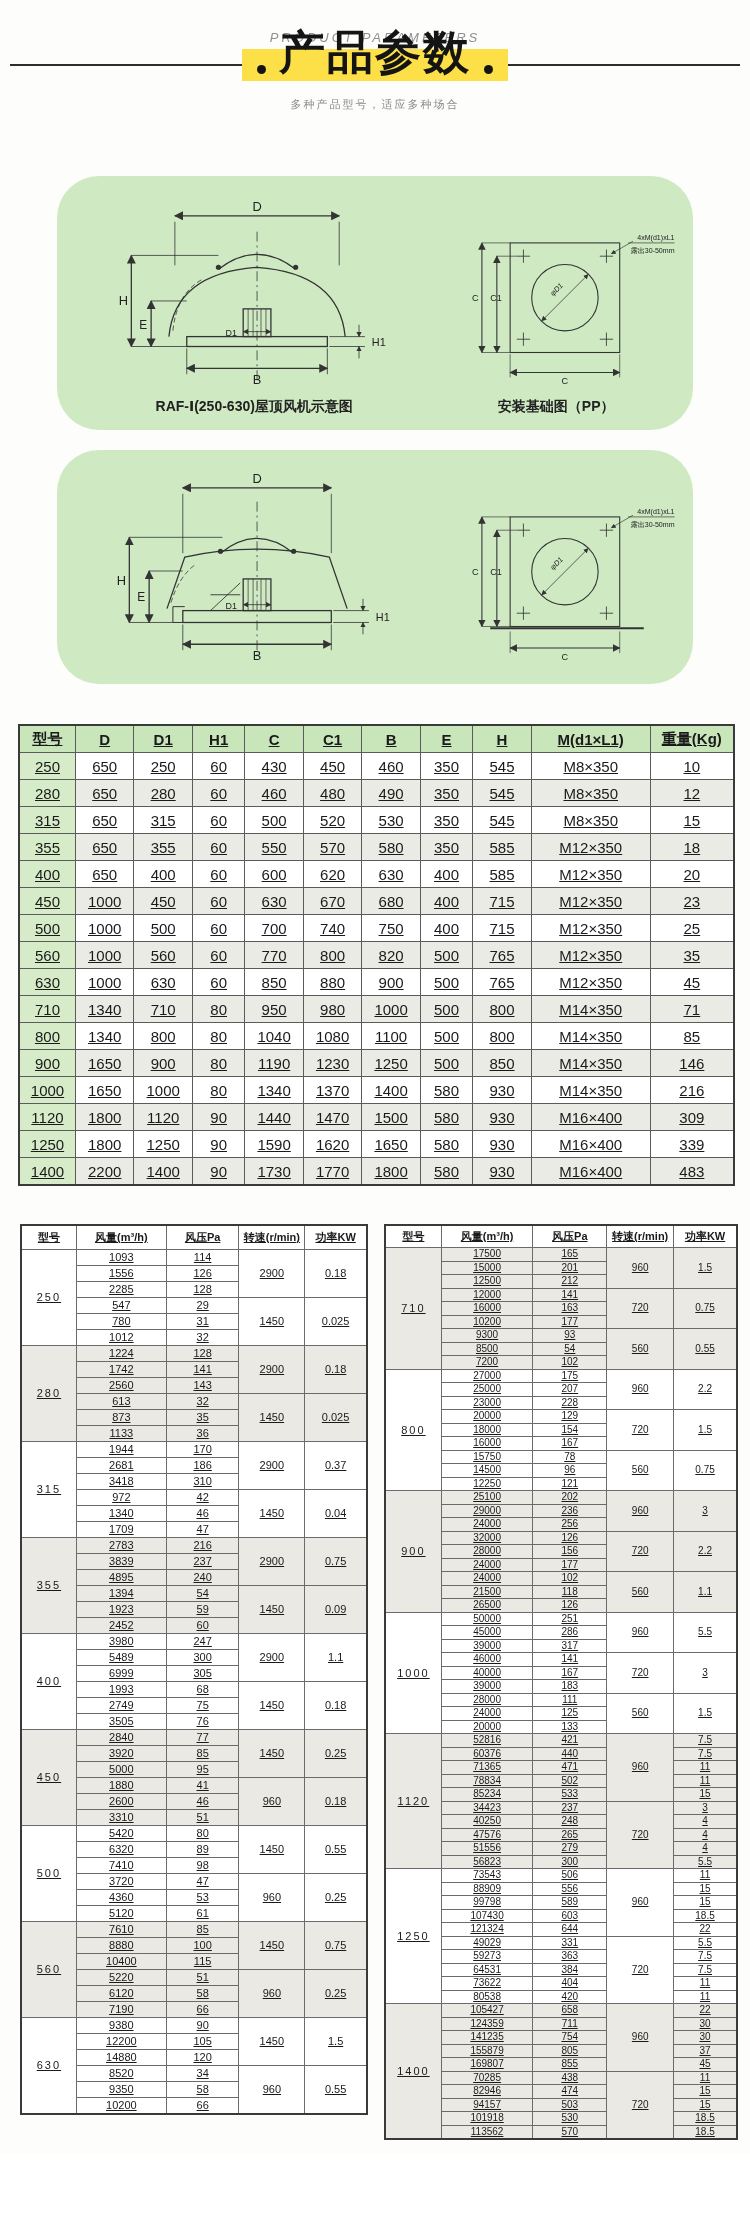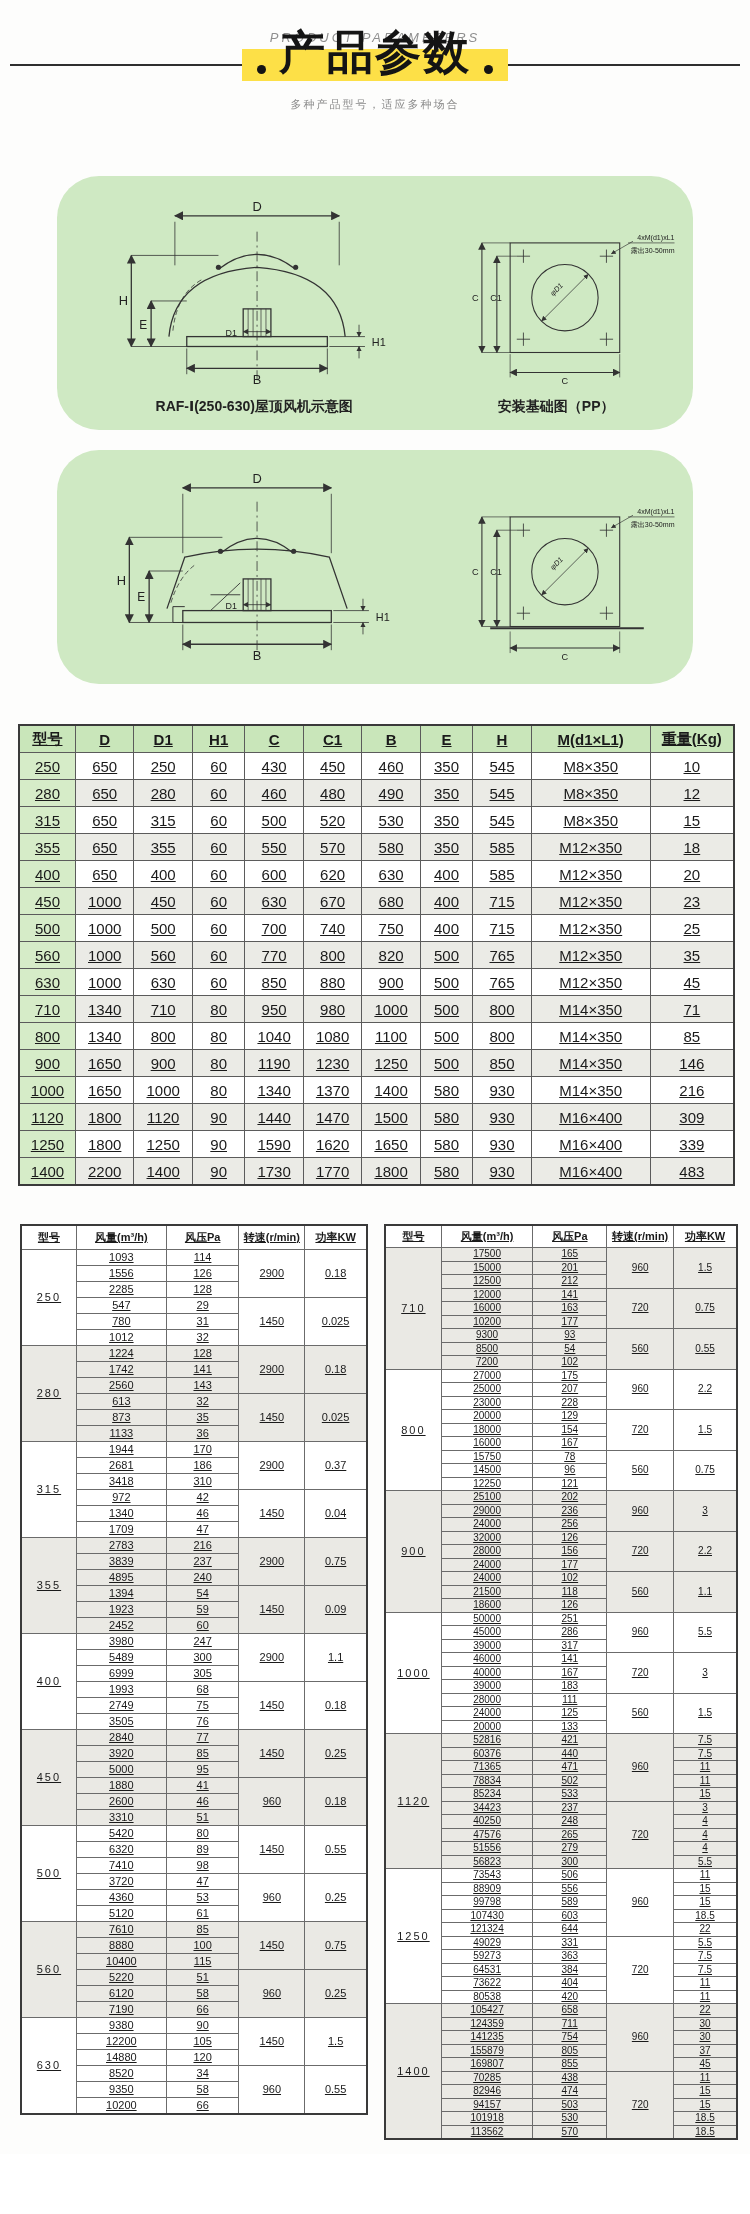--- a/index.html
+++ b/index.html
@@ -918,21 +918,21 @@
             <td>24000</td>
             <td>102</td>
             <td rowspan="3">560</td>
             <td rowspan="3">1.1</td>
           </tr>
           <tr class="alt">
             <td>21500</td>
             <td>118</td>
           </tr>
           <tr class="alt">
-            <td>18600</td>
+            <td>26500</td>
             <td>126</td>
           </tr>
           <tr>
             <td rowspan="9" class="model-cell">1000</td>
             <td>50000</td>
             <td>251</td>
             <td rowspan="3">960</td>
             <td rowspan="3">5.5</td>
           </tr>
           <tr>

